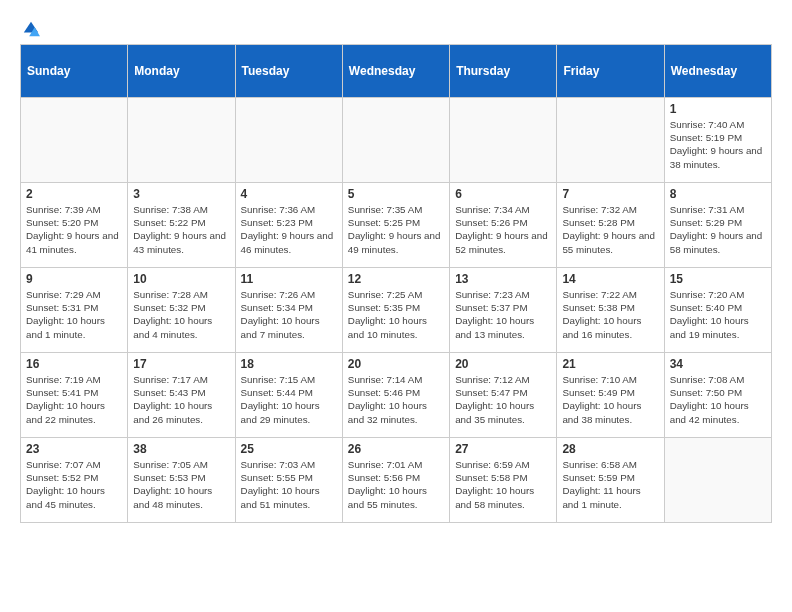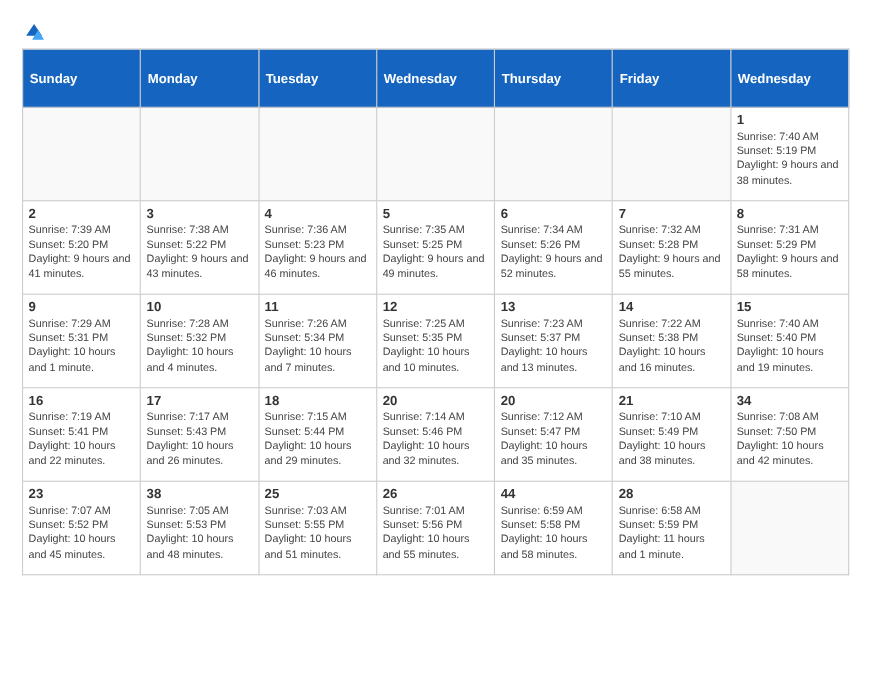--- a/index.html
+++ b/index.html
@@ -207,21 +207,21 @@
 Daylight: 10 hours and 13 minutes.</div>
         </td>
         <td>
           <div class="day-number">14</div>
           <div class="day-info">Sunrise: 7:22 AM
 Sunset: 5:38 PM
 Daylight: 10 hours and 16 minutes.</div>
         </td>
         <td>
           <div class="day-number">15</div>
-          <div class="day-info">Sunrise: 7:40 AM
+          <div class="day-info">Sunrise: 7:20 AM
 Sunset: 5:40 PM
 Daylight: 10 hours and 19 minutes.</div>
         </td>
       </tr>
       <tr>
         <td>
           <div class="day-number">16</div>
           <div class="day-info">Sunrise: 7:19 AM
 Sunset: 5:41 PM
 Daylight: 10 hours and 22 minutes.</div>
@@ -282,21 +282,21 @@
 Sunset: 5:55 PM
 Daylight: 10 hours and 51 minutes.</div>
         </td>
         <td>
           <div class="day-number">26</div>
           <div class="day-info">Sunrise: 7:01 AM
 Sunset: 5:56 PM
 Daylight: 10 hours and 55 minutes.</div>
         </td>
         <td>
-          <div class="day-number">44</div>
+          <div class="day-number">27</div>
           <div class="day-info">Sunrise: 6:59 AM
 Sunset: 5:58 PM
 Daylight: 10 hours and 58 minutes.</div>
         </td>
         <td>
           <div class="day-number">28</div>
           <div class="day-info">Sunrise: 6:58 AM
 Sunset: 5:59 PM
 Daylight: 11 hours and 1 minute.</div>
         </td>

